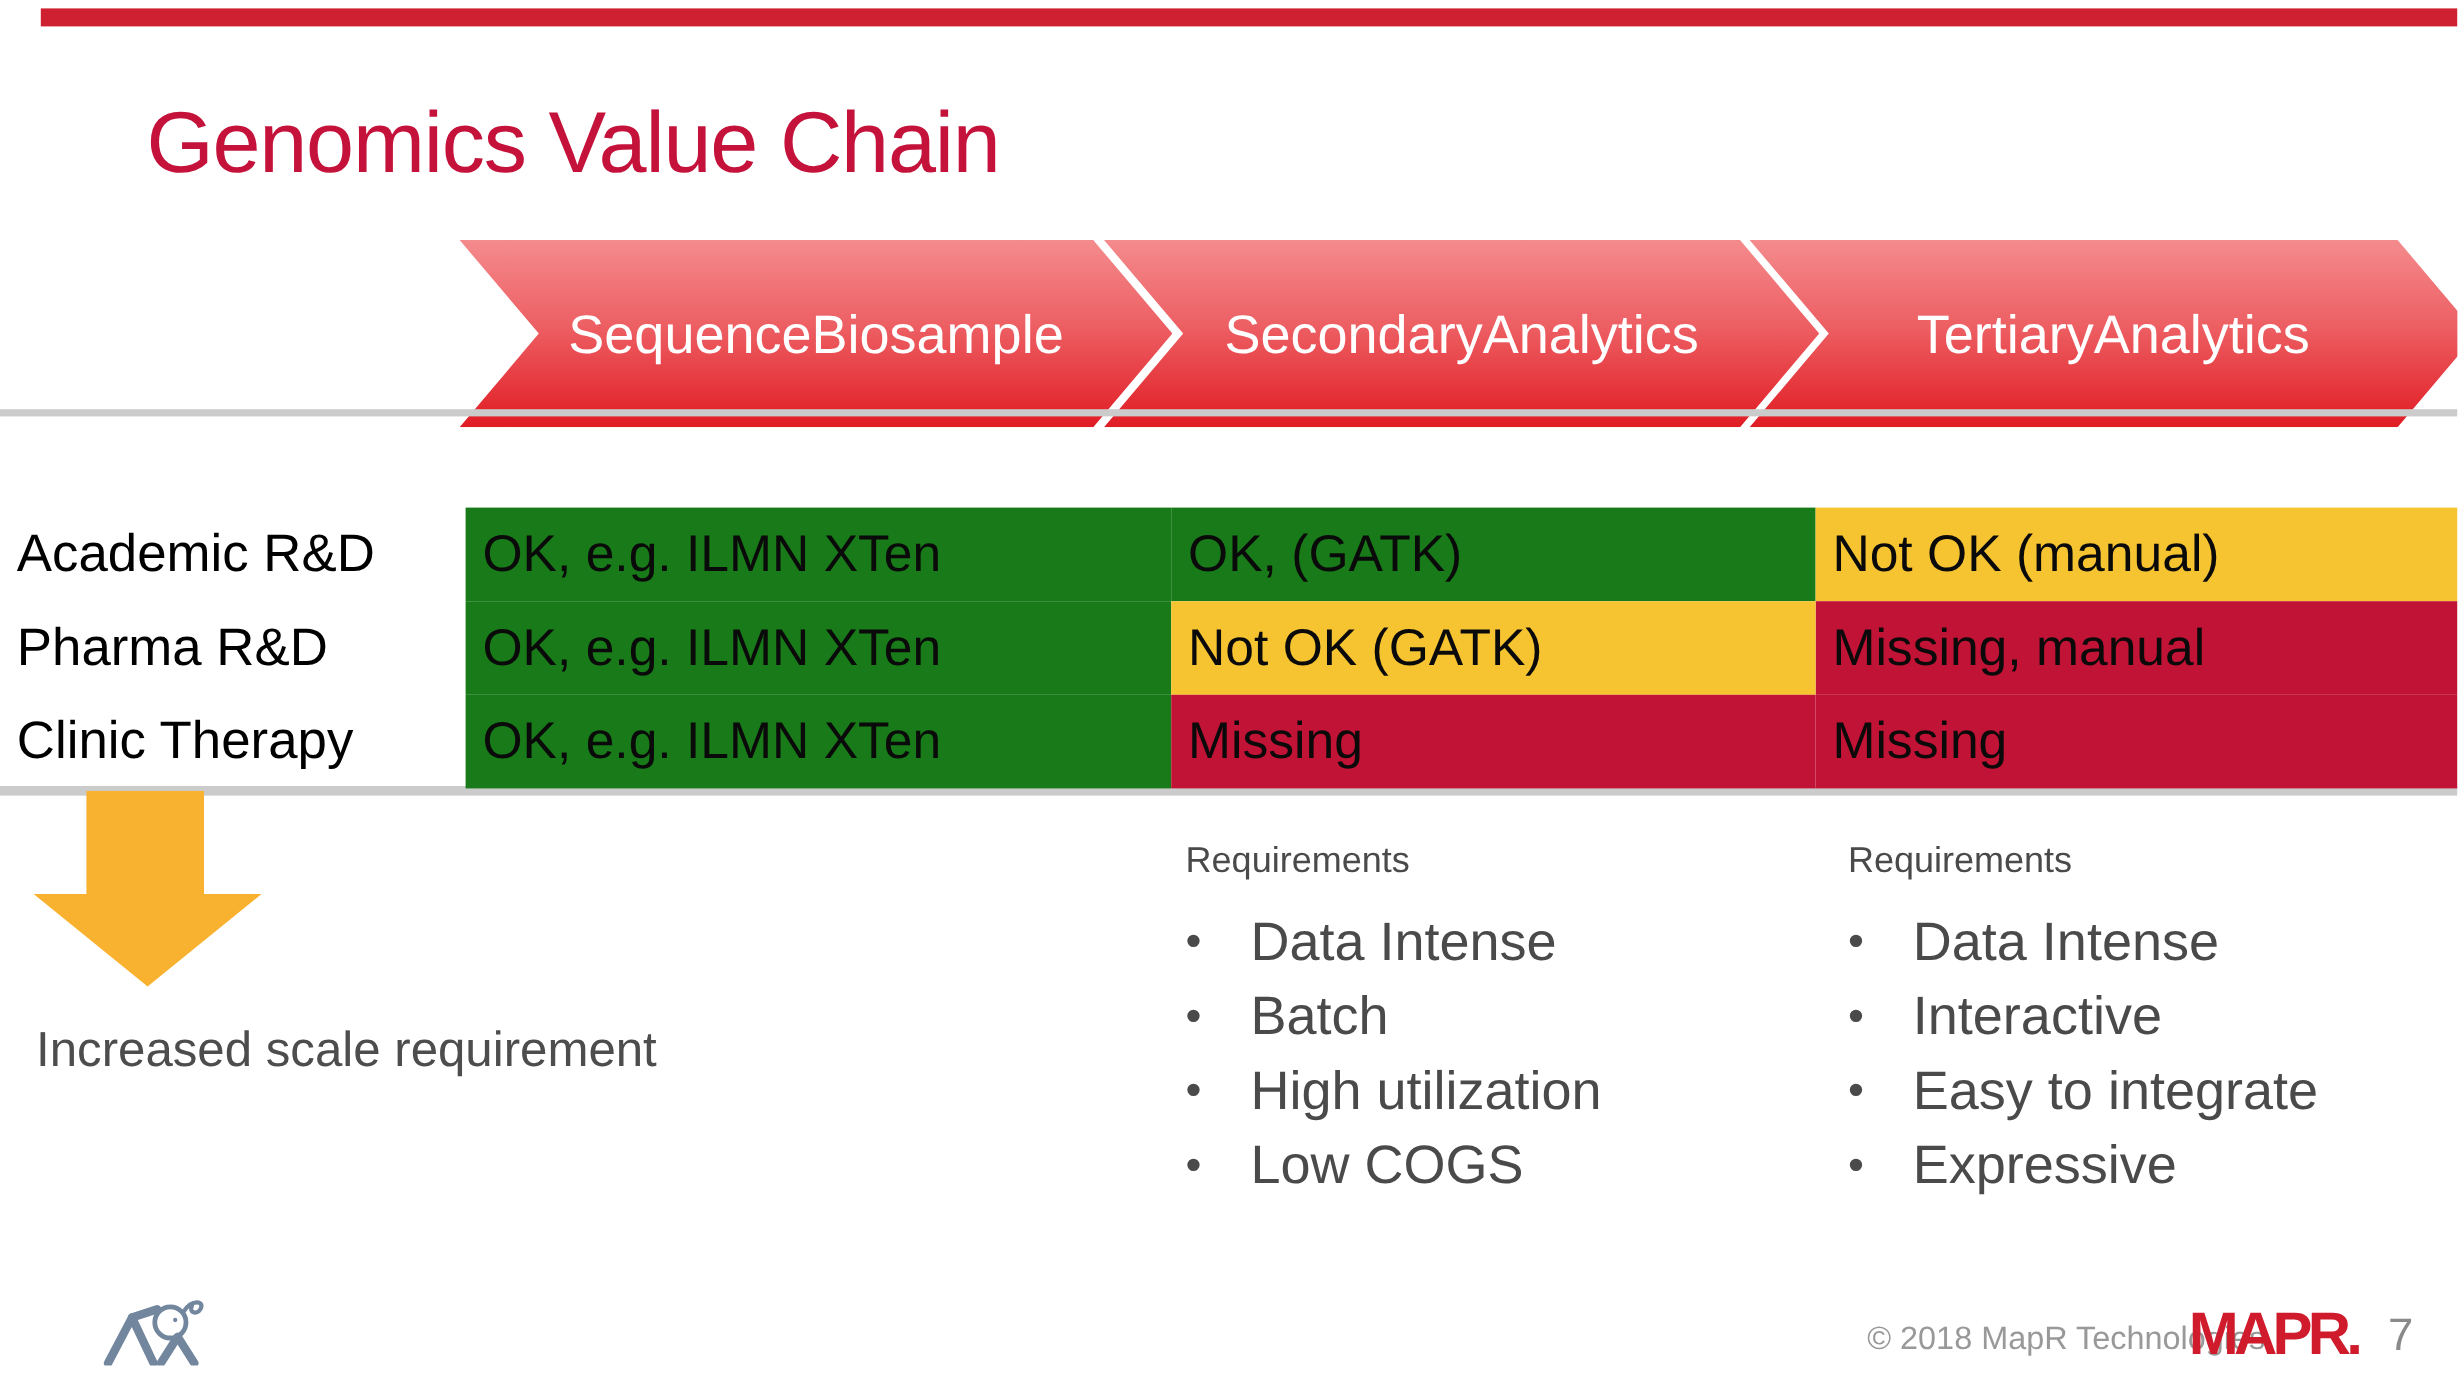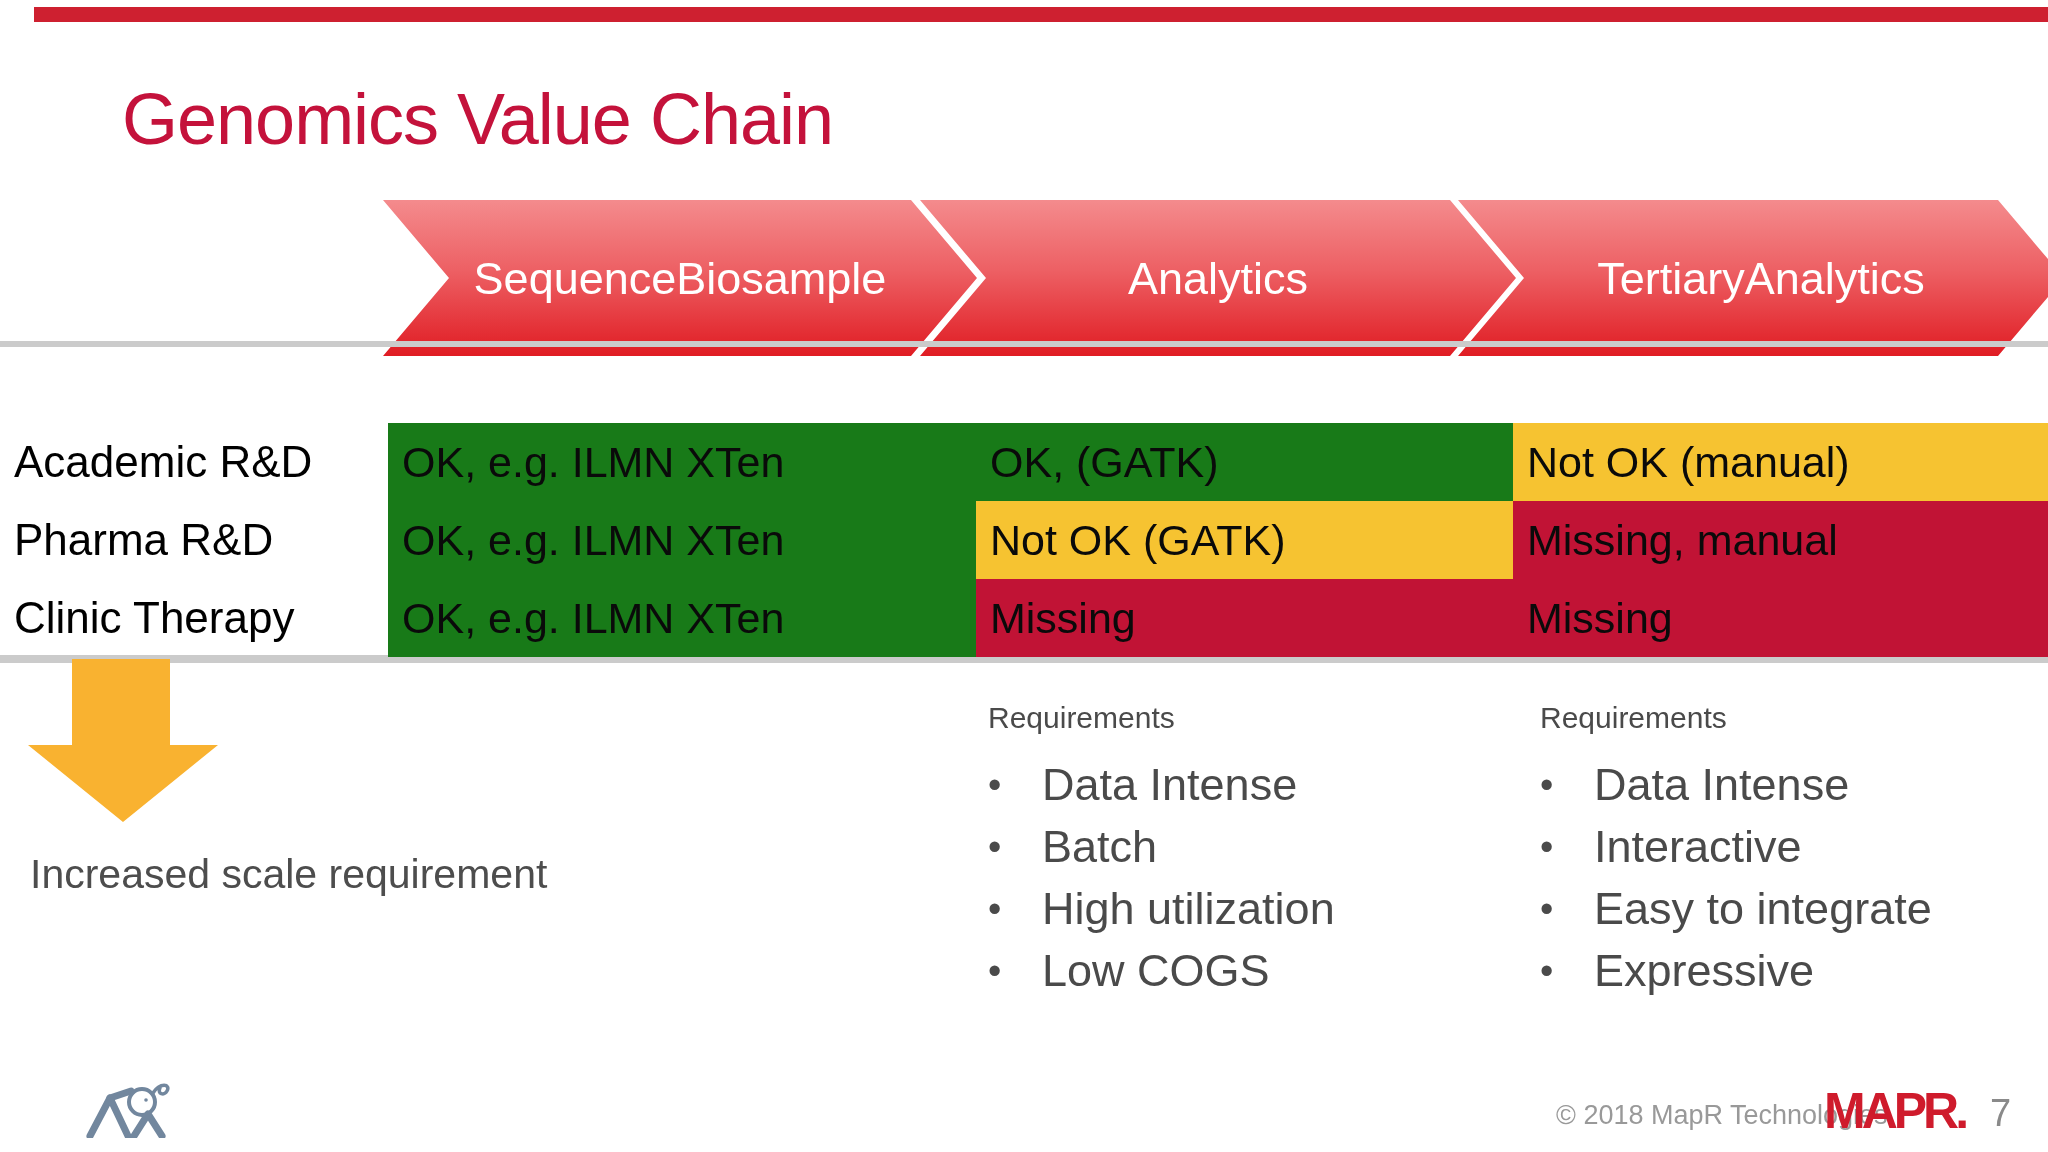--- a/index.html
+++ b/index.html
@@ -67,20 +67,21 @@
 
   <div class="topbar"></div>
 
   <h1 class="title">Genomics Value Chain</h1>
 
   <div class="chevron c1">
     <div>Sequence</div>
     <div>Biosample</div>
   </div>
   <div class="chevron c2">
+    <div>Secondary</div>
     <div>Analytics</div>
   </div>
   <div class="chevron c3">
     <div>Tertiary</div>
     <div>Analytics</div>
   </div>
 
   <div class="hline hline-top"></div>
   <div class="hline hline-bottom"></div>
 

